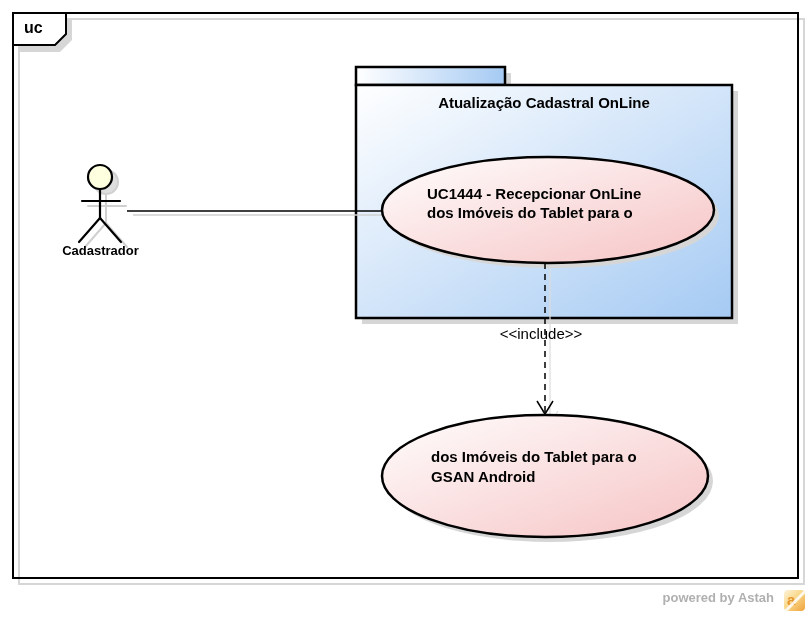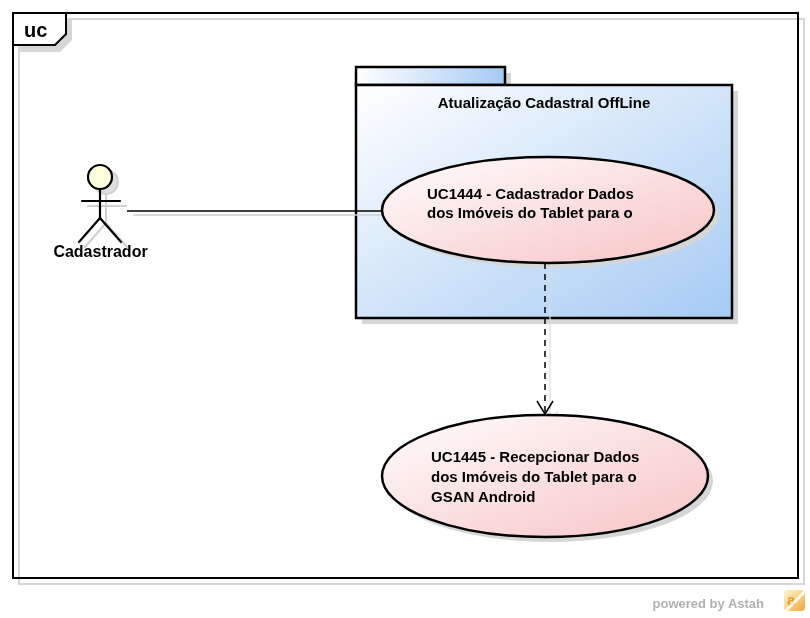--- a/index.html
+++ b/index.html
@@ -5,30 +5,30 @@
   html,body{margin:0;padding:0;background:#ffffff;}
   .canvas{
     position:relative;
     width:810px;height:618px;
     background:#ffffff;
     font-family:"Liberation Sans", sans-serif;
     overflow:hidden;
   }
   .canvas svg{position:absolute;left:0;top:0;}
   .txt{position:absolute;color:#000;}
-  .frame-label{left:24px;top:19px;font-size:20px;font-weight:bold;}
+  .frame-label{left:24px;top:19px;font-size:16px;font-weight:bold;}
   .package-title{left:356px;top:94px;width:376px;text-align:center;font-size:15px;font-weight:bold;}
   .usecase-text{font-size:15px;font-weight:bold;line-height:19px;}
   .uc1-text{left:427px;top:184px;width:230px;}
   .uc2-text{left:431px;top:447px;width:230px;line-height:20px;}
   .include-label{left:466px;top:325px;width:150px;text-align:center;font-size:15px;font-weight:normal;}
-  .actor-label{left:40px;top:243px;width:121px;text-align:center;font-size:16px;font-weight:bold;}
+  .actor-label{left:40px;top:243px;width:121px;text-align:center;font-size:13px;font-weight:bold;}
   .watermark{
     position:absolute;left:560px;top:590px;width:245px;
-    display:flex;justify-content:flex-end;align-items:flex-end;gap:20px;
+    display:flex;justify-content:flex-end;align-items:flex-start;gap:10px;
     color:#b0b0b0;font-size:13px;font-weight:bold;
   }
   .astah-logo{
     position:relative;display:inline-block;width:21px;height:21px;
     border-radius:4px;
     background:linear-gradient(135deg,#fdf3da 0%,#f9d98c 45%,#f0a23a 100%);
     overflow:hidden;flex:0 0 auto;
   }
   .astah-logo .logo-letter{
     position:absolute;left:3px;top:1px;
@@ -98,30 +98,30 @@
       <circle cx="100" cy="177" r="12" fill="#fdffde"></circle>
       <line x1="100" y1="189" x2="100" y2="218"></line>
       <line x1="82" y1="201" x2="120" y2="201"></line>
       <line x1="100" y1="218" x2="79" y2="242"></line>
       <line x1="100" y1="218" x2="121" y2="242"></line>
     </g>
   </svg>
 
   <div class="txt frame-label">uc</div>
 
-  <div class="txt package-title">Atualização Cadastral OffLine</div>
+  <div class="txt package-title">Atualização Cadastral OnLine</div>
 
   <div class="txt usecase-text uc1-text">
-    <div>UC1444 - Cadastrador Dados</div>
+    <div>UC1444 - Recepcionar OnLine</div>
     <div>dos Imóveis do Tablet para o</div>
   </div>
 
+  <div class="txt include-label">&lt;&lt;include&gt;&gt;</div>
 
   <div class="txt usecase-text uc2-text">
-    <div>UC1445 - Recepcionar Dados</div>
     <div>dos Imóveis do Tablet para o</div>
     <div>GSAN Android</div>
   </div>
 
   <div class="txt actor-label">Cadastrador</div>
 
   <div class="watermark">
     <span>powered by Astah</span>
     <span class="astah-logo">
       <span class="logo-letter">a</span>

